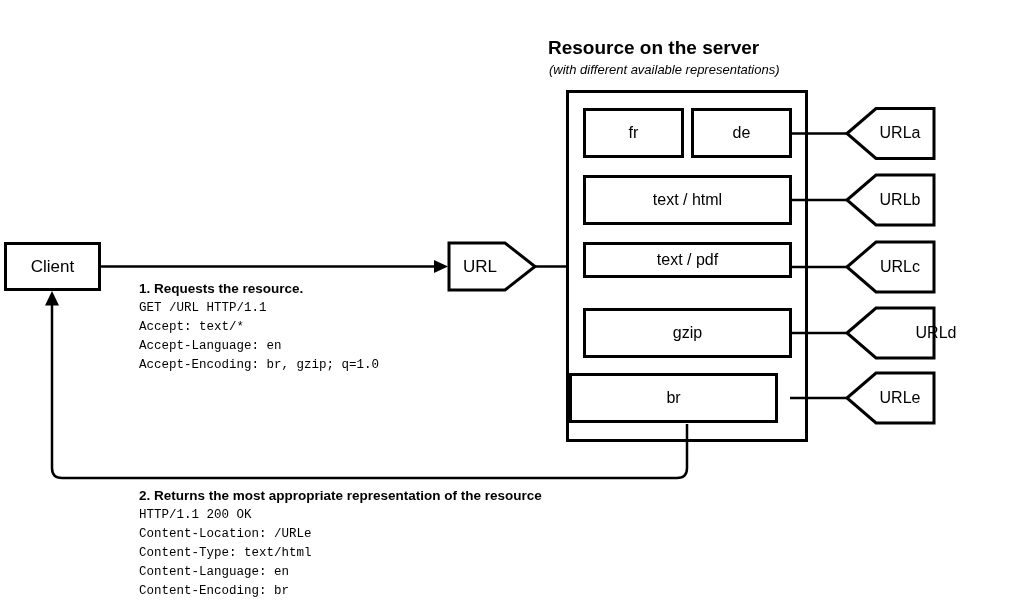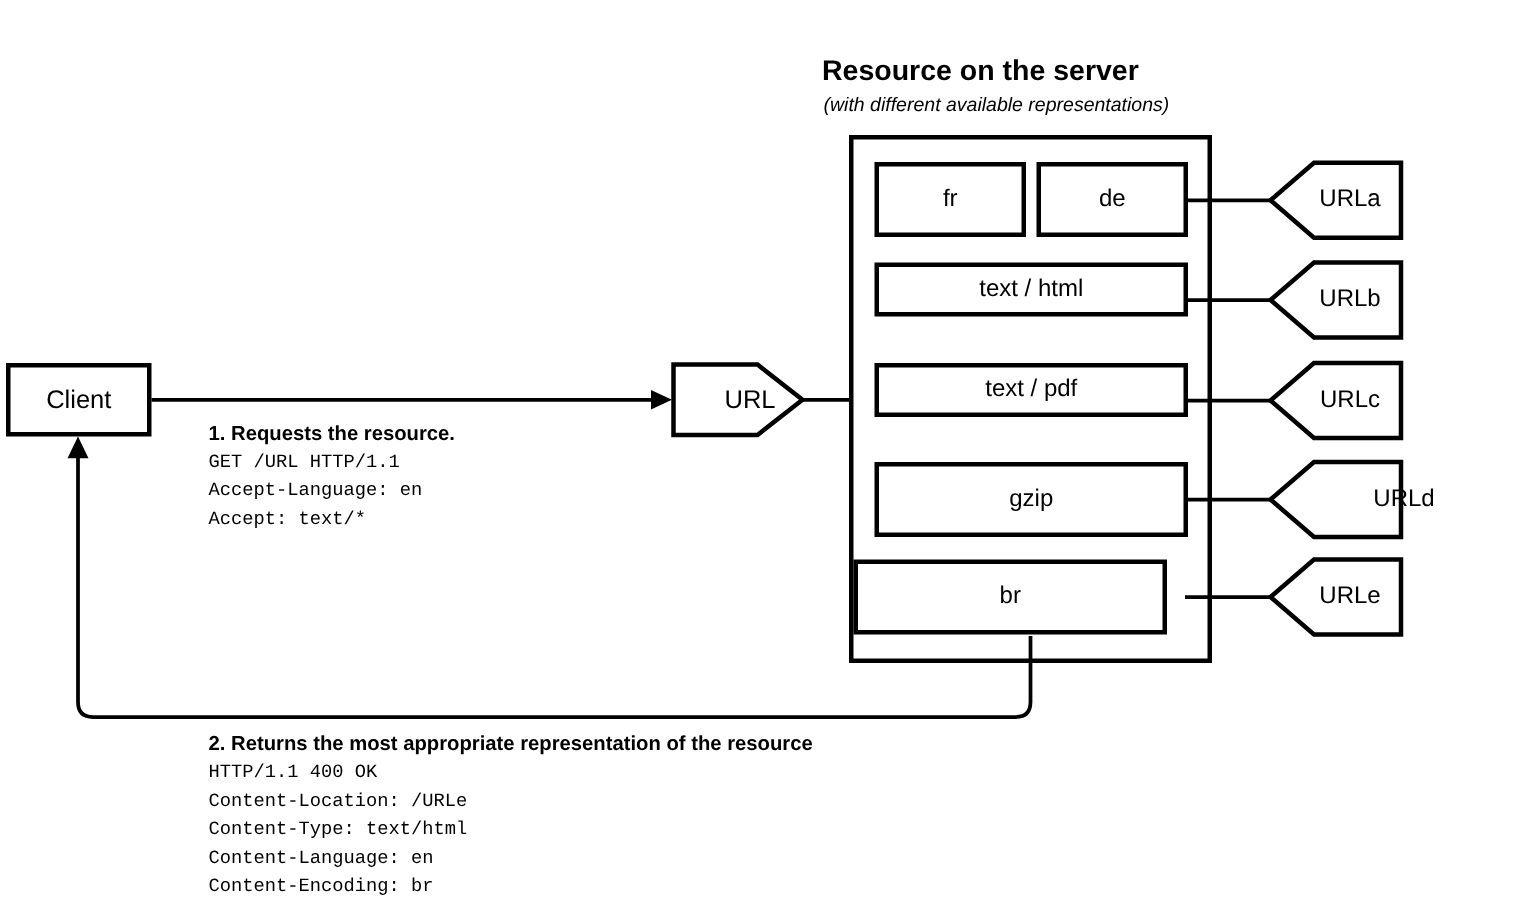--- a/index.html
+++ b/index.html
@@ -58,34 +58,34 @@
     <polygon class="shp" points="847,200 876,175 934,175 934,225 876,225"></polygon>
     <polygon class="shp" points="847,267 876,242 934,242 934,292 876,292"></polygon>
     <polygon class="shp" points="847,333 876,308 934,308 934,358 876,358"></polygon>
     <polygon class="shp" points="847,398 876,373 934,373 934,423 876,423"></polygon>
   </svg>
 
   <div class="box client-lbl" style="left:4px; top:242px; width:97px; height:49px;">
     <span>Client</span>
   </div>
 
-  <div class="lbl url-lbl" style="left:450px; top:243px; width:60px; height:47px;margin-left:20px;">URL</div>
+  <div class="lbl url-lbl" style="left:450px; top:243px; width:60px; height:47px;">URL</div>
 
   <div class="server-title">Resource on the server</div>
   <div class="server-subtitle">(with different available representations)</div>
 
   <div class="box" style="left:566px; top:90px; width:242px; height:352px;"></div>
 
   <div class="box rep-lbl" style="left:583px; top:108px; width:101px; height:50px;justify-content:center;">
     <span>fr</span>
   </div>
   <div class="box rep-lbl" style="left:691px; top:108px; width:101px; height:50px;">
     <span>de</span>
   </div>
-  <div class="box rep-lbl" style="left:583px; top:175px; width:209px; height:36px;">
+  <div class="box rep-lbl" style="left:583px; top:175px; width:209px; height:50px;">
     <span>text / html</span>
   </div>
   <div class="box rep-lbl" style="left:583px; top:242px; width:209px; height:36px;">
     <span>text / pdf</span>
   </div>
   <div class="box rep-lbl" style="left:583px; top:308px; width:209px; height:50px;">
     <span>gzip</span>
   </div>
   <div class="box rep-lbl" style="left:569px; top:373px; width:209px; height:50px;">
     <span>br</span>
@@ -93,26 +93,27 @@
 
   <div class="lbl tag-lbl" style="left:866px; top:108px; width:68px; height:50px;">URLa</div>
   <div class="lbl tag-lbl" style="left:866px; top:175px; width:68px; height:50px;">URLb</div>
   <div class="lbl tag-lbl" style="left:866px; top:242px; width:68px; height:50px;text-align:center;">URLc</div>
   <div class="lbl tag-lbl" style="left:902px; top:308px; width:68px; height:50px;">URLd</div>
   <div class="lbl tag-lbl" style="left:866px; top:373px; width:68px; height:50px;">URLe</div>
 
   <div class="annot" style="left:139px; top:280px;">
     <div class="annot-title">1. Requests the resource.</div>
     <div class="code-line">GET /URL HTTP/1.1</div>
+    <div class="code-line">Accept: text/*</div>
     <div class="code-line">Accept-Language: en</div>
-    <div class="code-line">Accept: text/*</div>
+    <div class="code-line">Accept-Encoding: br, gzip; q=1.0</div>
   </div>
 
   <div class="annot" style="left:139px; top:487px;">
     <div class="annot-title">2. Returns the most appropriate representation of the resource</div>
-    <div class="code-line">HTTP/1.1 400 OK</div>
+    <div class="code-line">HTTP/1.1 200 OK</div>
     <div class="code-line">Content-Location: /URLe</div>
     <div class="code-line">Content-Type: text/html</div>
     <div class="code-line">Content-Language: en</div>
     <div class="code-line">Content-Encoding: br</div>
   </div>
 
 </div>
 
 </body></html>

